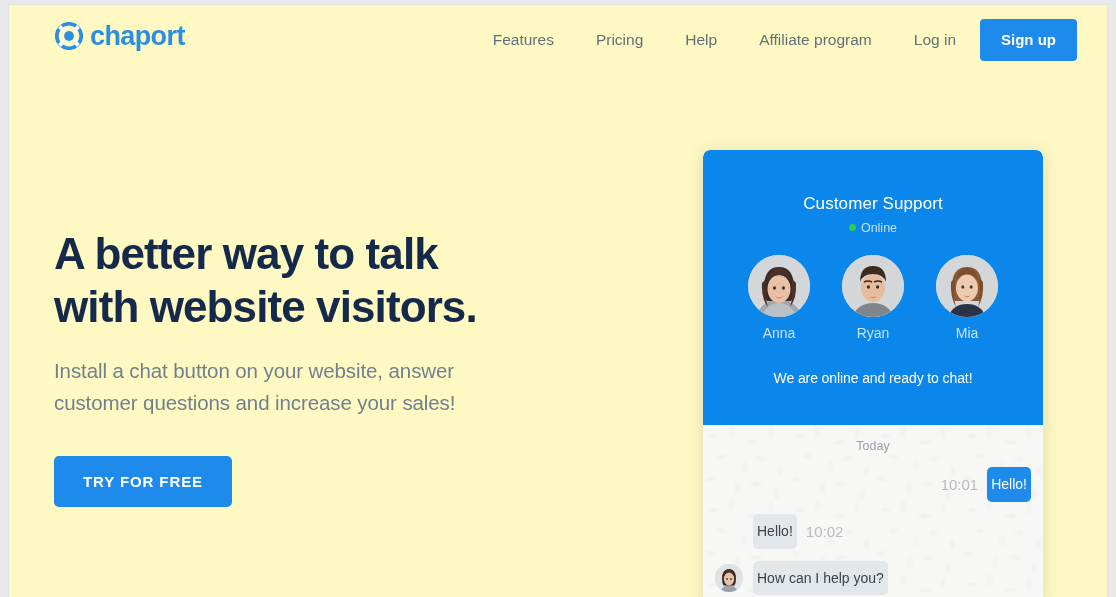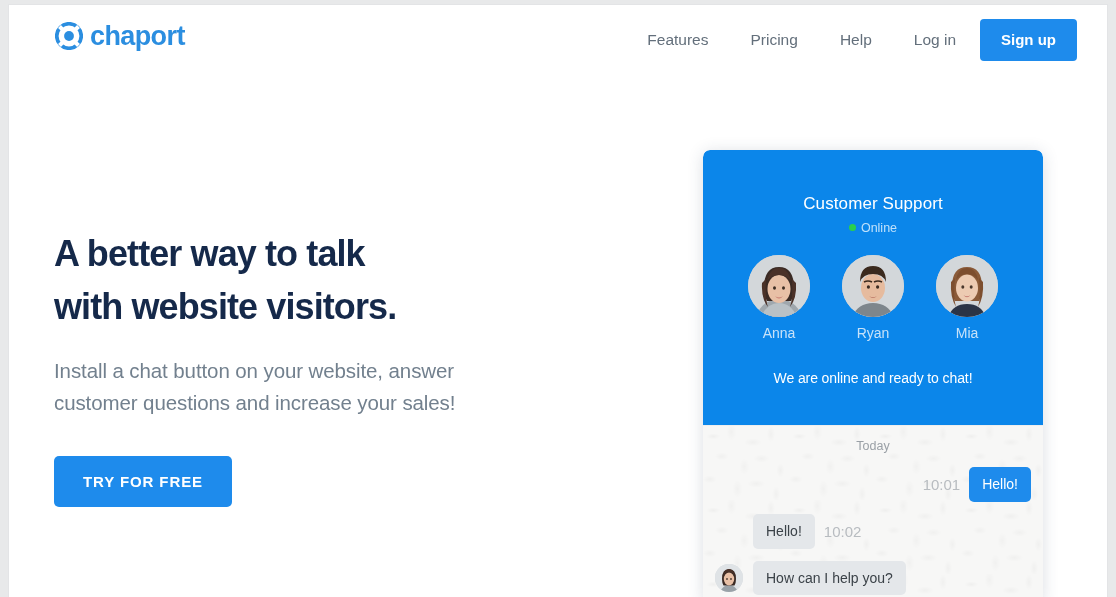--- a/index.html
+++ b/index.html
@@ -11,21 +11,21 @@
     background: #e8e9ea;
     font-family: "Liberation Sans", sans-serif;
   }
 
   .page-frame {
     position: absolute;
     left: 8px;
     top: 4px;
     width: 1100px;
     height: 593px;
-    background: #ffffff;
+    background: #fef9c3;
     border: 1px solid #e3e4e6;
     border-bottom: none;
     overflow: hidden;
   }
 
   
   .site-header {
     position: absolute;
     left: 0; top: 0;
     width: 1100px;
@@ -85,21 +85,21 @@
   }
 
   
   .hero-copy {
     position: absolute;
     left: 45px;
     top: 222px;
     width: 520px;
   }
   .hero-title {
-    font-size: 36px;
+    font-size: 44px;
     font-weight: 700;
     line-height: 53px;
     color: #15294a;
     letter-spacing: -0.9px;
   }
   .hero-sub {
     margin-top: 22px;
     font-size: 20.5px;
     line-height: 32px;
     color: #72808e;
@@ -230,21 +230,21 @@
     align-items: center;
     padding: 0 12px;
   }
   .msg-row.out { justify-content: flex-end; margin-top: 14px; }
   .msg-row.in  { justify-content: flex-start; margin-top: 12px; }
 
   .bubble {
     font-size: 14px;
     line-height: 1.2;
     border-radius: 5px;
-    padding: 9px 13px;
+    padding: 9px 4px;
     max-width: 230px;
   }
   .bubble.out { background: #1e8bec; color: #ffffff; }
   .bubble.in  { background: #e4e7ea; color: #3b4248; }
 
   .msg-time {
     font-size: 15px;
     color: #b8bcc0;
     margin: 0 9px;
     white-space: nowrap;
@@ -275,20 +275,21 @@
           <path d="M16 0.6 L16 9 M16 23 L16 31.4 M0.6 16 L9 16 M23 16 L31.4 16" stroke="#ffffff" stroke-width="4.6" stroke-linecap="butt" transform="rotate(45 16 16)"></path>
         </svg>
       </span>
       <span class="logo-text">chaport</span>
     </a>
 
     <nav class="main-nav">
       <a class="nav-link" href="#">Features</a>
       <a class="nav-link" href="#">Pricing</a>
       <a class="nav-link" href="#">Help</a>
+      <a class="nav-link" href="#">Affiliate program</a>
       <a class="nav-link login" href="#">Log in</a>
       <button class="signup-btn">Sign up</button>
     </nav>
   </header>
 
   <section class="hero-copy">
     <h1 class="hero-title">
       <span>A better way to talk</span><br>
       <span>with website visitors.</span>
     </h1>

